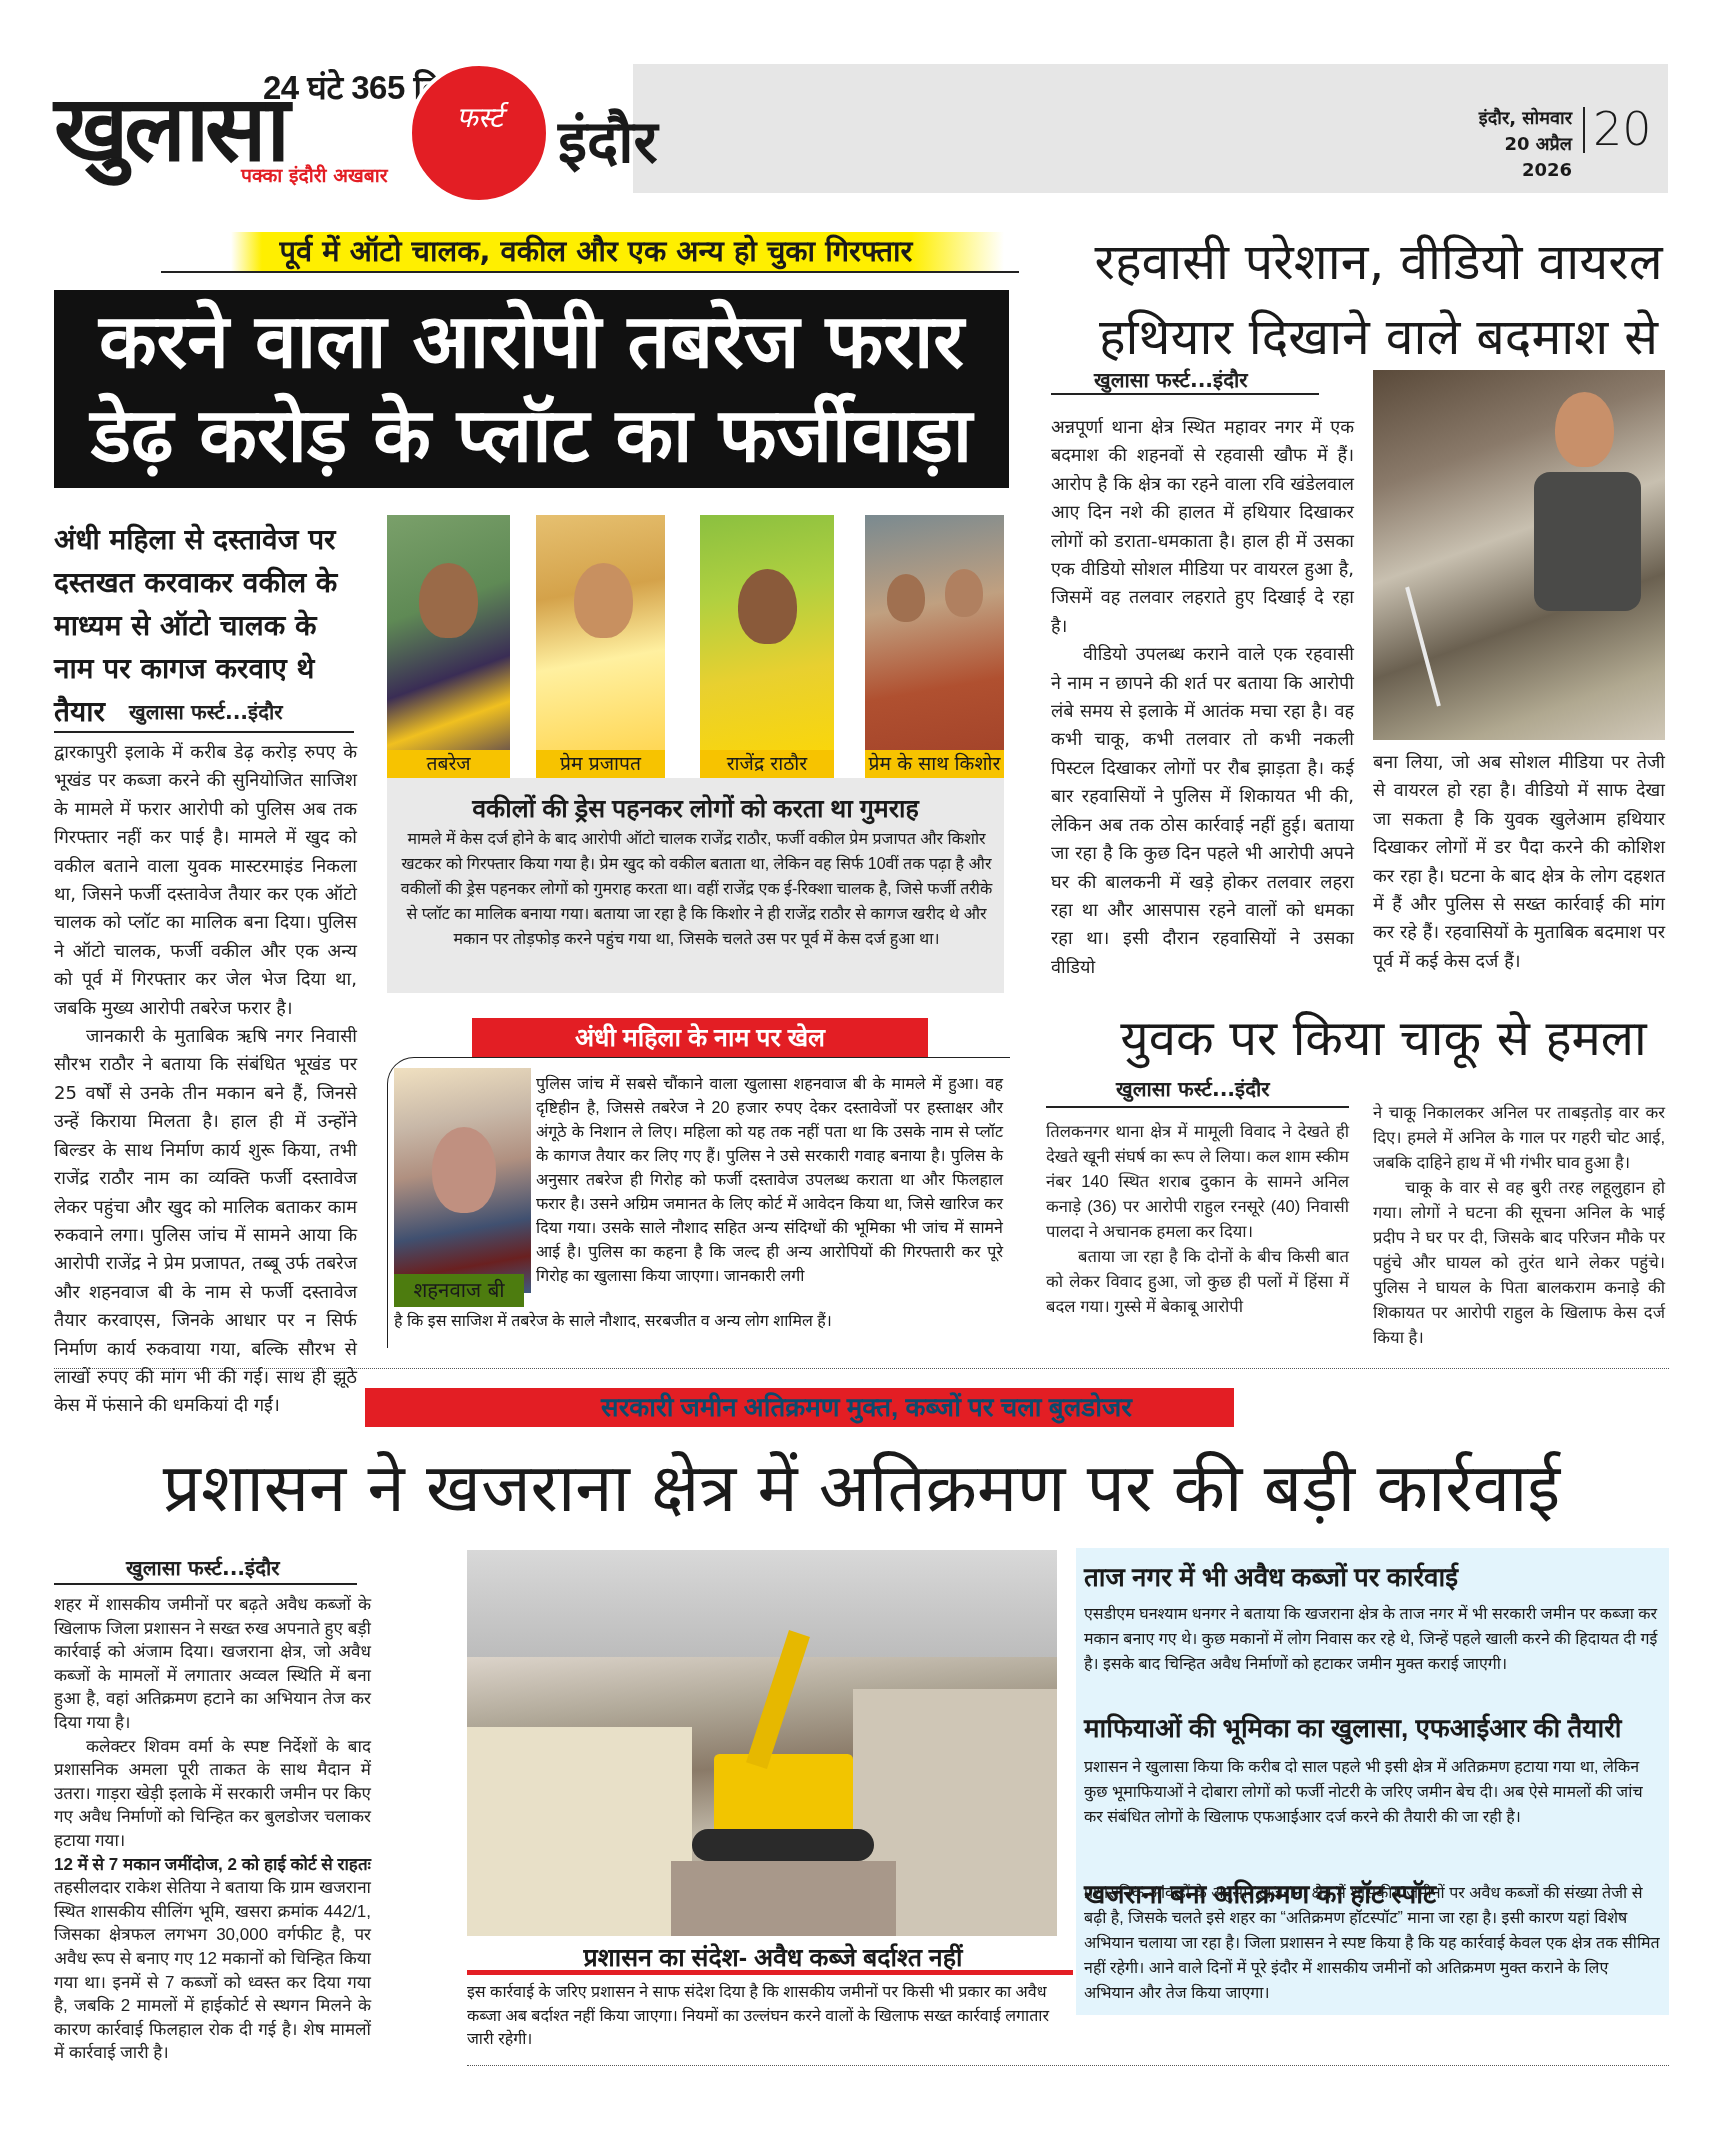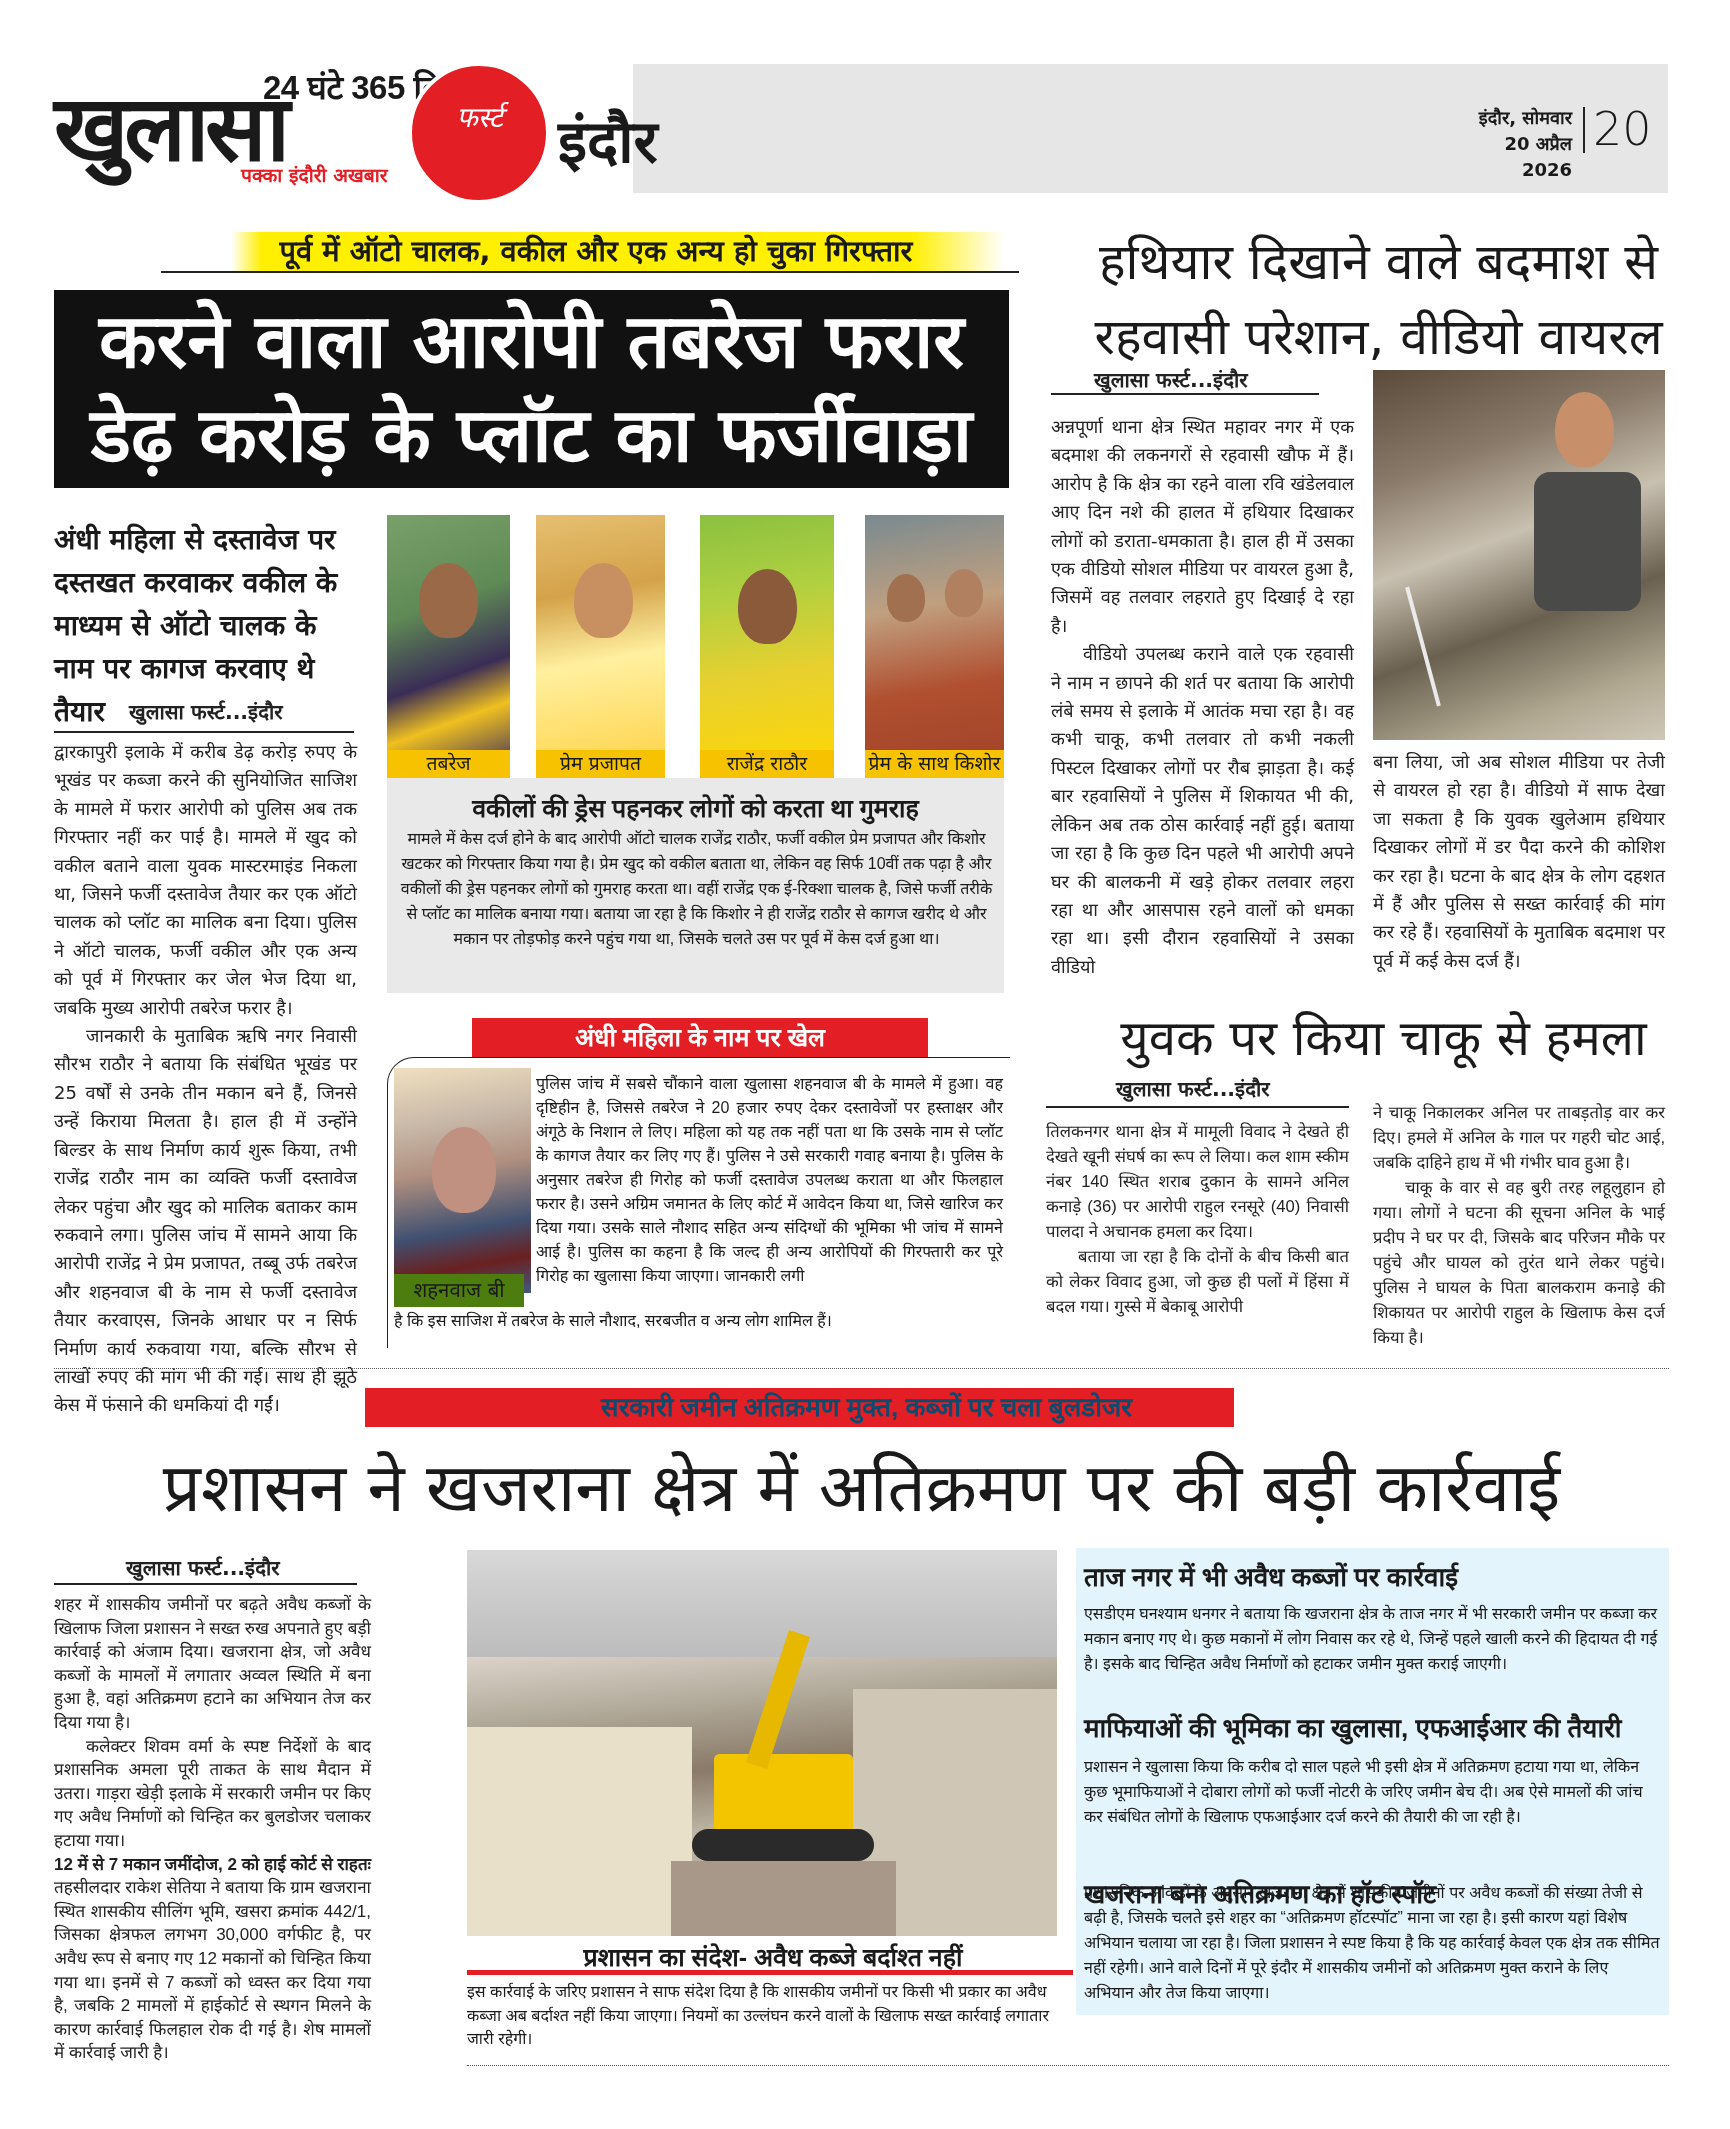--- a/index.html
+++ b/index.html
@@ -143,27 +143,27 @@
 <div class="abs cond" id="s1-red-text">अंधी महिला के नाम पर खेल</div>
 <div class="abs" id="s1-frame"></div>
 <div class="abs" id="ph5-img">
   <div class="face" style="left:38px;top:59px;width:64px;height:86px;background:#c09080;"></div>
 </div>
 <div class="abs" id="ph5-cap">शहनवाज बी</div>
 <div class="abs cond" id="s1-box2-body">पुलिस जांच में सबसे चौंकाने वाला खुलासा शहनवाज बी के मामले में हुआ। वह दृष्टिहीन है, जिससे तबरेज ने 20 हजार रुपए देकर दस्तावेजों पर हस्ताक्षर और अंगूठे के निशान ले लिए। महिला को यह तक नहीं पता था कि उसके नाम से प्लॉट के कागज तैयार कर लिए गए हैं। पुलिस ने उसे सरकारी गवाह बनाया है। पुलिस के अनुसार तबरेज ही गिरोह को फर्जी दस्तावेज उपलब्ध कराता था और फिलहाल फरार है। उसने अग्रिम जमानत के लिए कोर्ट में आवेदन किया था, जिसे खारिज कर दिया गया। उसके साले नौशाद सहित अन्य संदिग्धों की भूमिका भी जांच में सामने आई है। पुलिस का कहना है कि जल्द ही अन्य आरोपियों की गिरफ्तारी कर पूरे गिरोह का खुलासा किया जाएगा। जानकारी लगी</div>
 <div class="abs cond" id="s1-box2-tail">है कि इस साजिश में तबरेज के साले नौशाद, सरबजीत व अन्य लोग शामिल हैं।</div>
 
 <div class="abs" id="s2-head">
+  <div>रहवासी परेशान, वीडियो वायरल</div>
   <div>हथियार दिखाने वाले बदमाश से</div>
-  <div>रहवासी परेशान, वीडियो वायरल</div>
 </div>
 <div class="abs byline" id="s2-byline">खुलासा फर्स्ट...इंदौर</div>
 <div class="abs rule" id="s2-byrule"></div>
 <div class="abs body-text" id="s2-body">
-  <p>अन्नपूर्णा थाना क्षेत्र स्थित महावर नगर में एक बदमाश की लकनगरों से रहवासी खौफ में हैं। आरोप है कि क्षेत्र का रहने वाला रवि खंडेलवाल आए दिन नशे की हालत में हथियार दिखाकर लोगों को डराता-धमकाता है। हाल ही में उसका एक वीडियो सोशल मीडिया पर वायरल हुआ है, जिसमें वह तलवार लहराते हुए दिखाई दे रहा है।</p>
+  <p>अन्नपूर्णा थाना क्षेत्र स्थित महावर नगर में एक बदमाश की शहनवों से रहवासी खौफ में हैं। आरोप है कि क्षेत्र का रहने वाला रवि खंडेलवाल आए दिन नशे की हालत में हथियार दिखाकर लोगों को डराता-धमकाता है। हाल ही में उसका एक वीडियो सोशल मीडिया पर वायरल हुआ है, जिसमें वह तलवार लहराते हुए दिखाई दे रहा है।</p>
   <p class="ind">वीडियो उपलब्ध कराने वाले एक रहवासी ने नाम न छापने की शर्त पर बताया कि आरोपी लंबे समय से इलाके में आतंक मचा रहा है। वह कभी चाकू, कभी तलवार तो कभी नकली पिस्टल दिखाकर लोगों पर रौब झाड़ता है। कई बार रहवासियों ने पुलिस में शिकायत भी की, लेकिन अब तक ठोस कार्रवाई नहीं हुई। बताया जा रहा है कि कुछ दिन पहले भी आरोपी अपने घर की बालकनी में खड़े होकर तलवार लहरा रहा था और आसपास रहने वालों को धमका रहा था। इसी दौरान रहवासियों ने उसका वीडियो</p>
 </div>
 <div class="abs" id="s2-photo">
   <div class="face" style="left:182px;top:21.5px;width:59px;height:75px;background:#c8906a;"></div>
   <div style="position:absolute;left:161px;top:102px;width:107px;height:139px;background:#4a4a48;border-radius:16px;"></div>
   <div style="position:absolute;left:48px;top:215px;width:4.3px;height:123px;background:#eaeaea;transform:rotate(-15deg);"></div>
 </div>
 <div class="abs body-text" id="s2-body2">बना लिया, जो अब सोशल मीडिया पर तेजी से वायरल हो रहा है। वीडियो में साफ देखा जा सकता है कि युवक खुलेआम हथियार दिखाकर लोगों में डर पैदा करने की कोशिश कर रहा है। घटना के बाद क्षेत्र के लोग दहशत में हैं और पुलिस से सख्त कार्रवाई की मांग कर रहे हैं। रहवासियों के मुताबिक बदमाश पर पूर्व में कई केस दर्ज हैं।</div>
 
 <div class="abs" id="s3-head">युवक पर किया चाकू से हमला</div>

